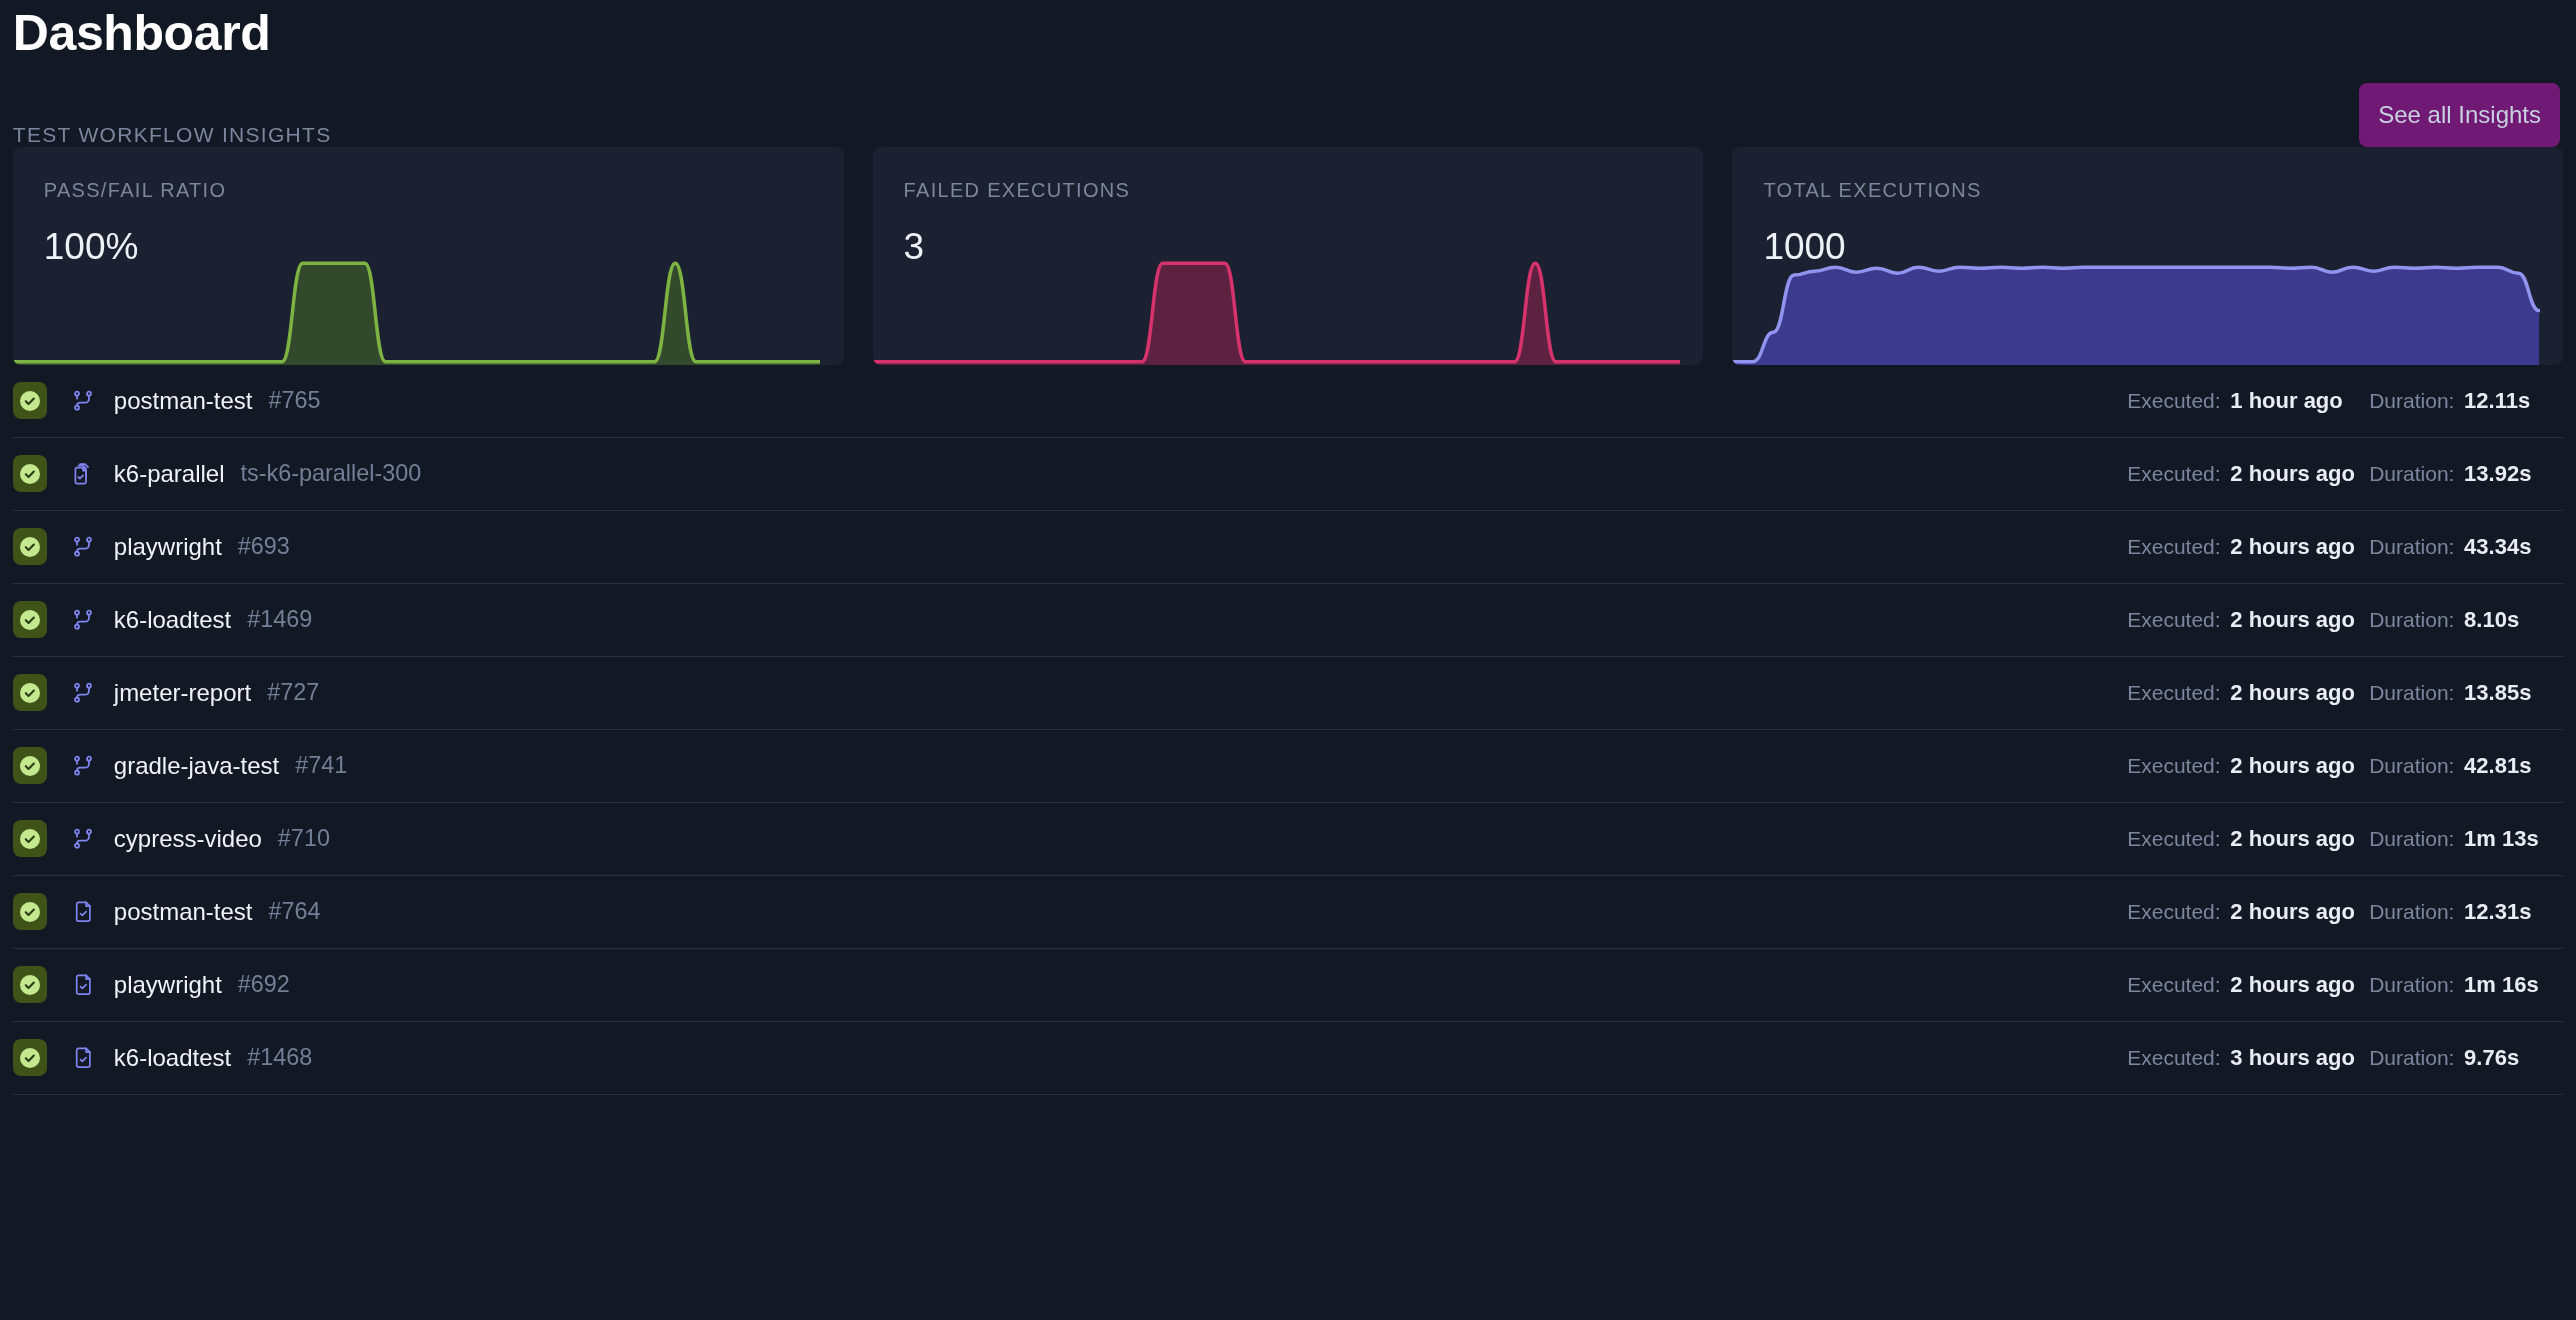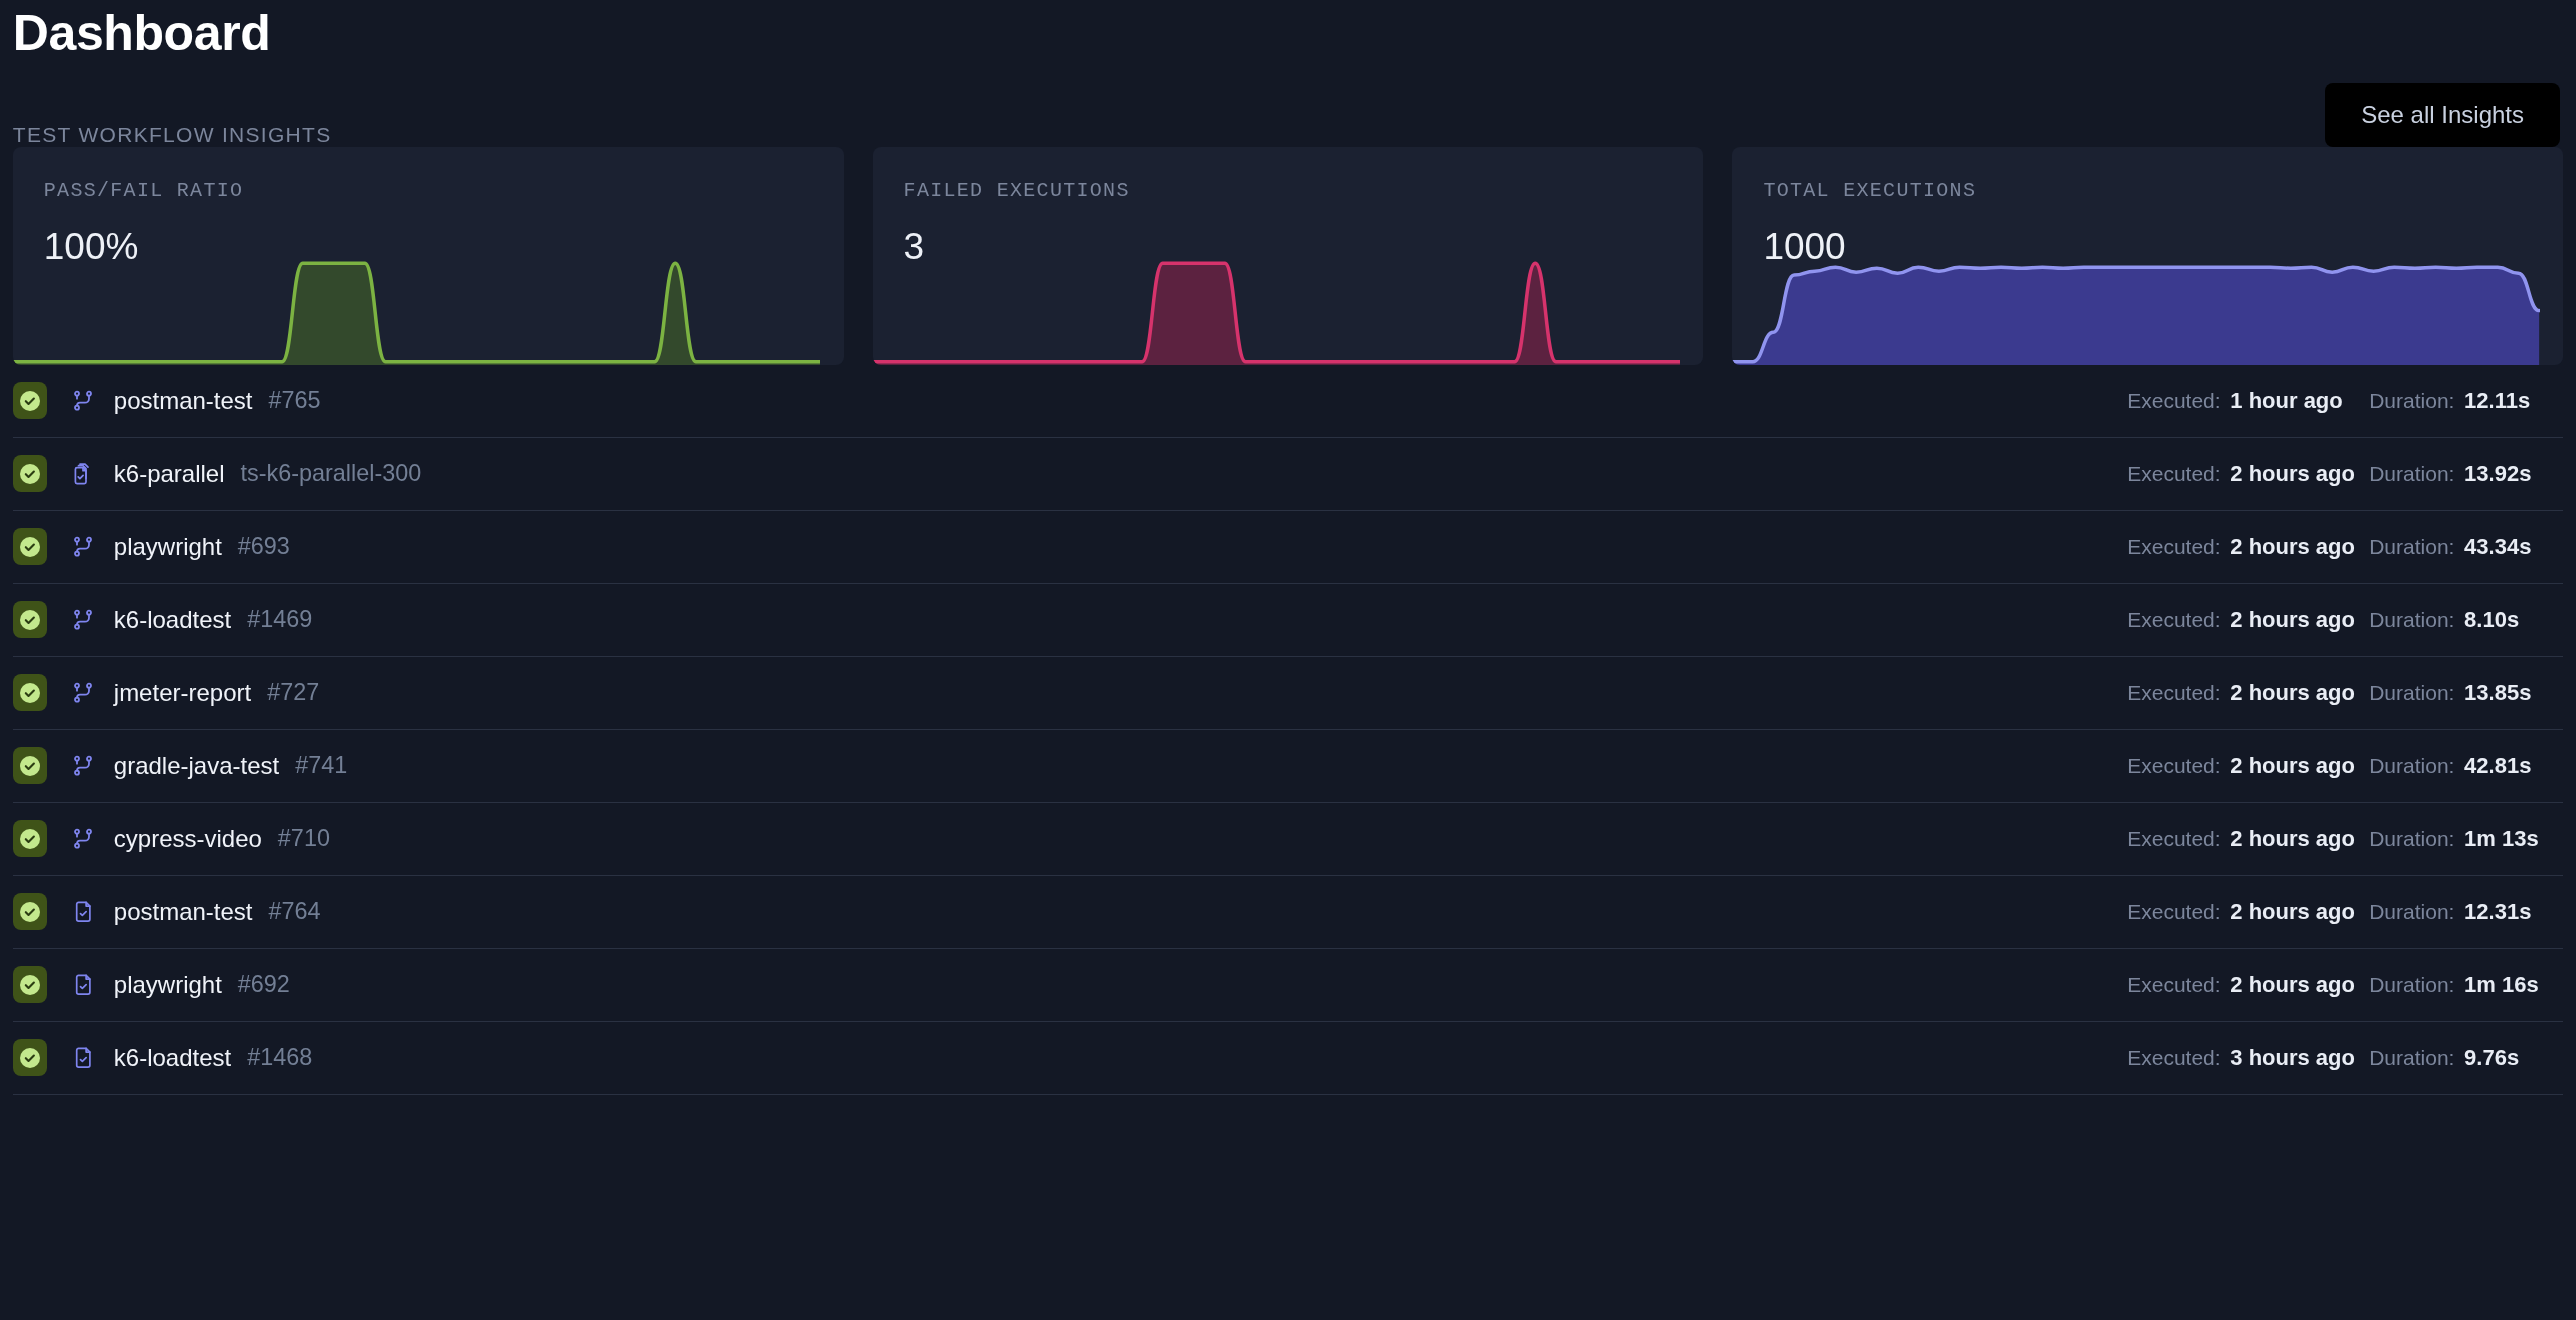--- a/index.html
+++ b/index.html
@@ -30,27 +30,27 @@
     height: 77px;
     padding: 0 4.8px;
   }
   .section-label {
     font-size: 21px;
     letter-spacing: 1.3px;
     color: #7c869c;
     text-transform: uppercase;
   }
   .see-all-btn {
-    background: #000000;
+    background: #701a75;
     color: #c9d1e0;
     border: none;
     border-radius: 8px;
     font-size: 24px;
     font-family: "Liberation Sans", sans-serif;
-    padding: 18px 36px;
+    padding: 18px 19px;
     cursor: pointer;
     margin-right: 3.2px;
   }
 
   
   .cards {
     display: flex;
     gap: 29px;
     padding: 0 4.8px;
     height: 218px;
@@ -62,21 +62,20 @@
     border-radius: 8px;
     overflow: hidden;
   }
   .card-label {
     position: absolute;
     top: 32px; left: 31px;
     font-size: 20px;
     letter-spacing: 1.3px;
     color: #7c869c;
     text-transform: uppercase;
-    font-family: Liberation Mono, monospace;
   }
   .card-value {
     position: absolute;
     top: 66px; left: 31px;
     font-size: 37px;
     color: #eef1f7;
     line-height: 1.2;
     margin-top: 12px;
   }
   .spark {

